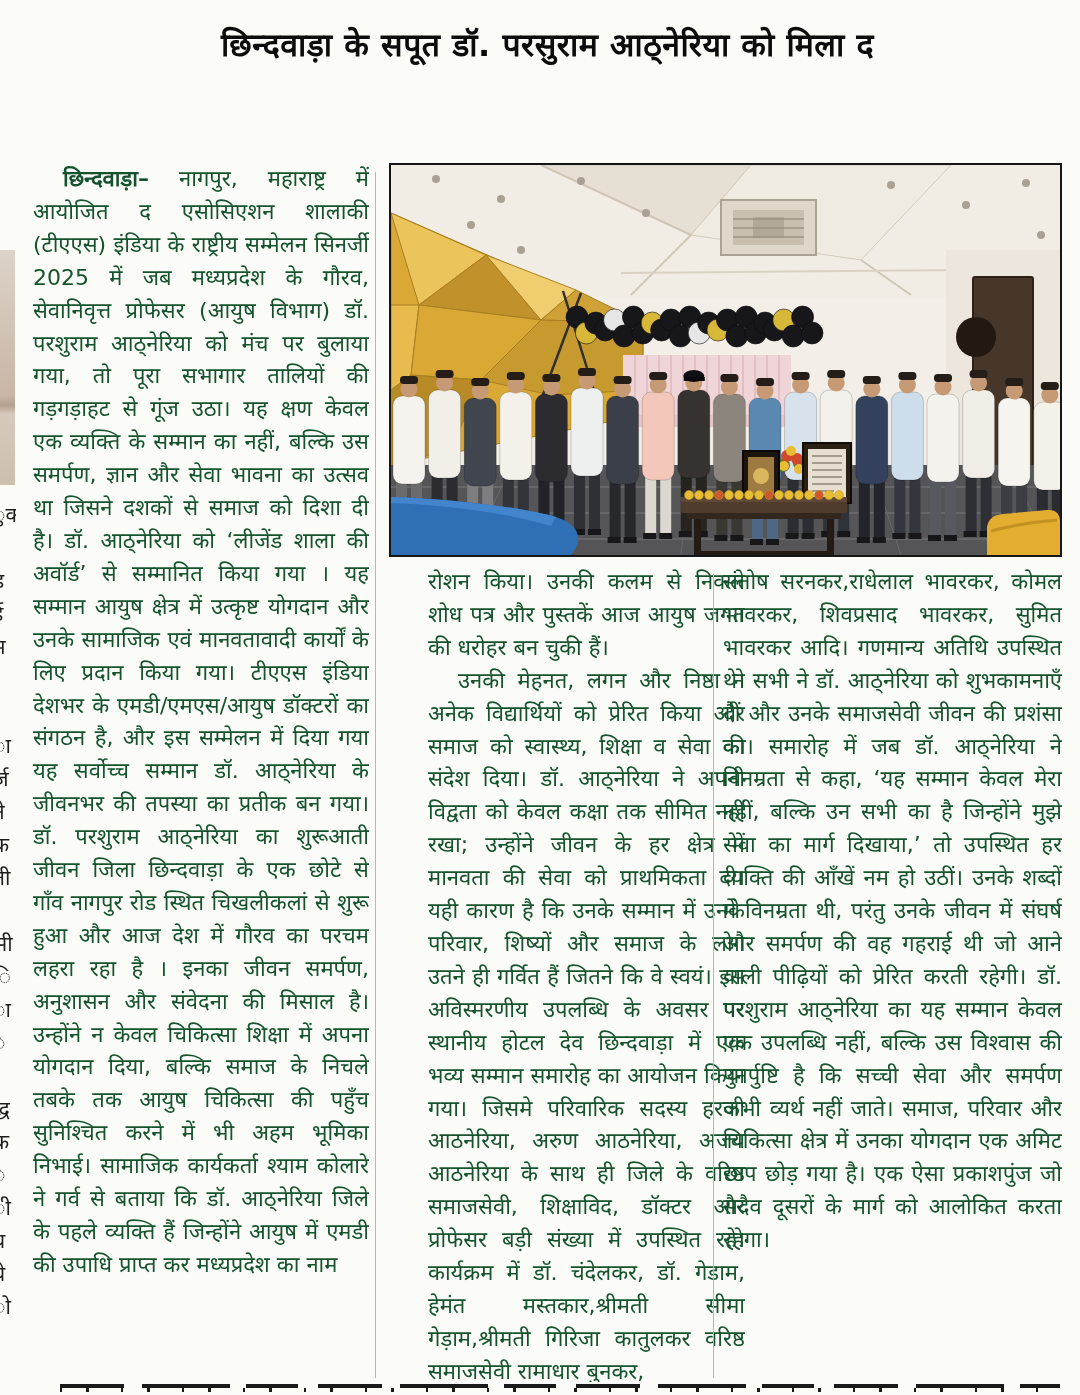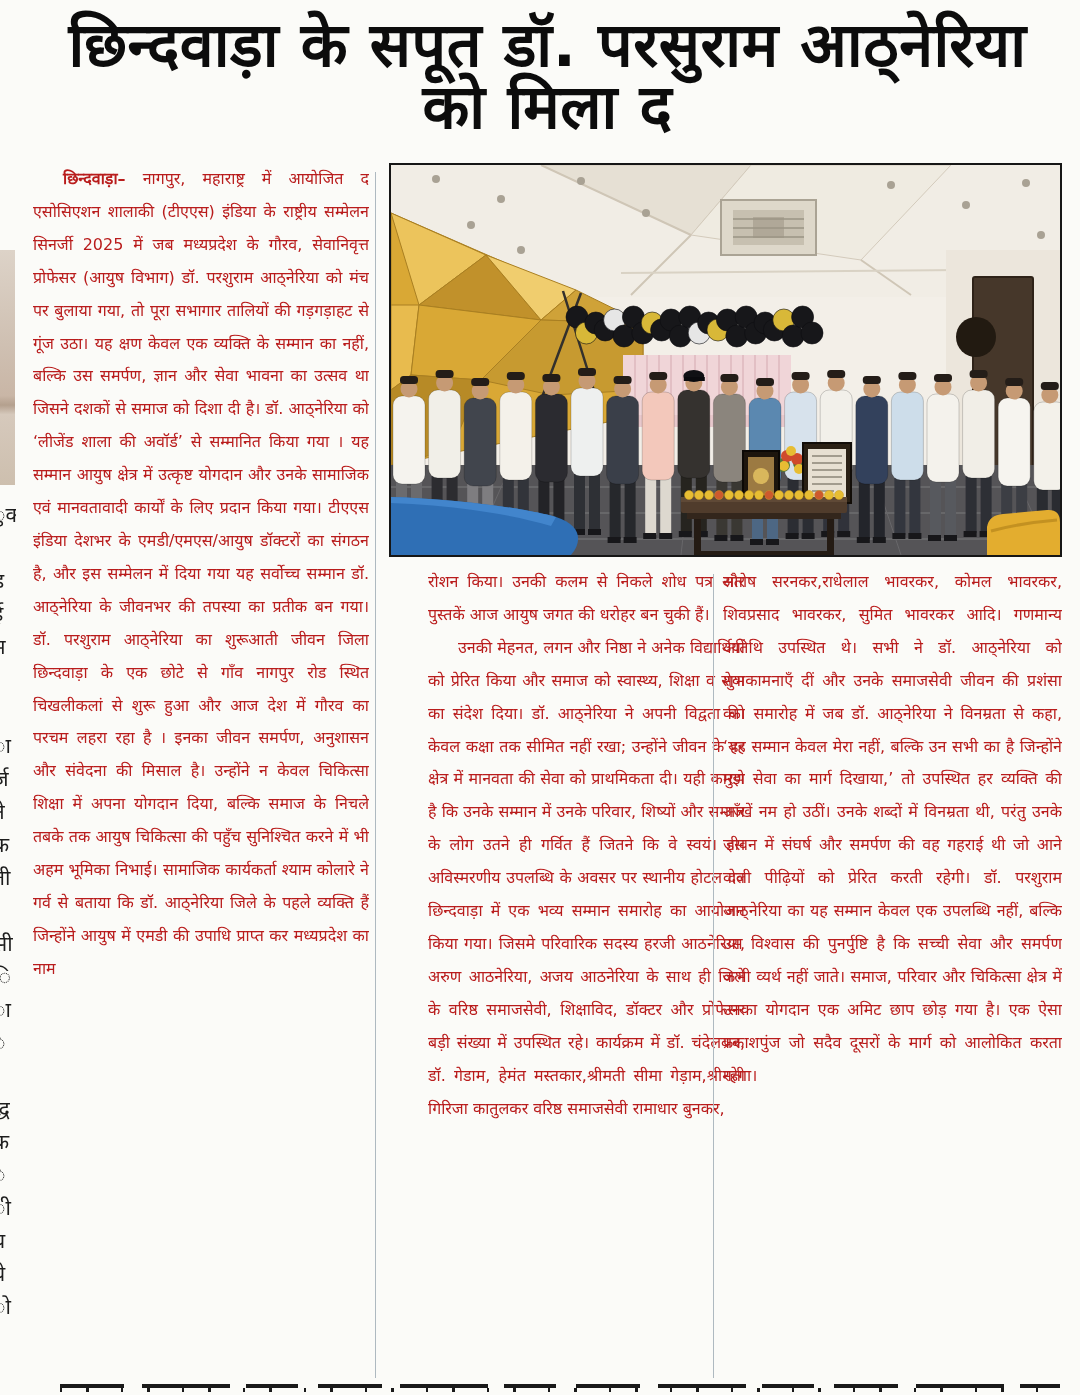--- a/index.html
+++ b/index.html
@@ -10,41 +10,41 @@
     color:#111;
     position:relative;
     overflow:hidden;
   }
   .page{position:absolute;inset:0;}
 
   
   .headline{
     position:absolute;left:30px;top:14px;width:1035px;
     text-align:center;font-weight:700;color:#0c0c0c;
-    font-size:61px;line-height:62px;letter-spacing:.5px;
+    font-size:32px;line-height:62px;letter-spacing:.5px;
   }
   .headline .hl{display:block;}
 
   
   .left-strip{position:absolute;left:0;top:150px;width:16px;height:1240px;overflow:hidden;}
   .left-photo-fragment{
     position:absolute;left:0;top:100px;width:15px;height:235px;
     background:linear-gradient(180deg,#ddd3c8 0%,#cfc0b2 40%,#c9b6a6 62%,#b4a08e 66%,#d6c9bc 70%,#cdbfae 100%);
   }
   .left-fragments{position:absolute;left:0;top:350px;width:16px;}
   .left-fragments span{
     display:block;height:33px;font-size:21px;color:#1d1d1d;
     transform:translateX(-7px);white-space:nowrap;
   }
 
   
   .col{
     position:absolute;
-    font-size:16px;line-height:32.9px;
-    text-align:justify;color:#b91c1c;overflow:hidden;
+    font-size:22px;line-height:32.9px;
+    text-align:justify;color:#14532d;overflow:hidden;
   }
   .col p{margin:0;}
   .col .indent{text-indent:30px;}
   .dateline{font-weight:700;}
   #col1{left:33px;top:163px;width:336px;height:1218px;}
   #col2{left:389px;top:566px;width:317px;height:816px;margin-left:39px;}
   #col3{left:723px;top:566px;width:339px;height:816px;}
 
   .vrule{position:absolute;width:1px;background:#aeb9c0;}
   #rule1{left:375px;top:172px;height:1206px;}

